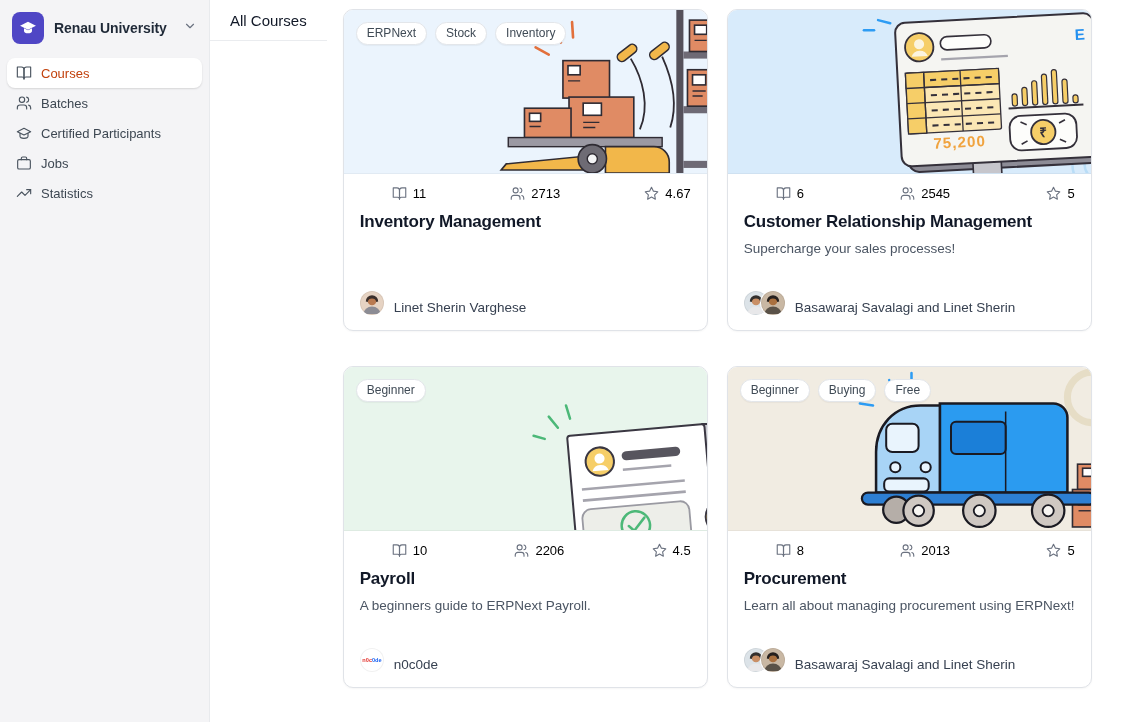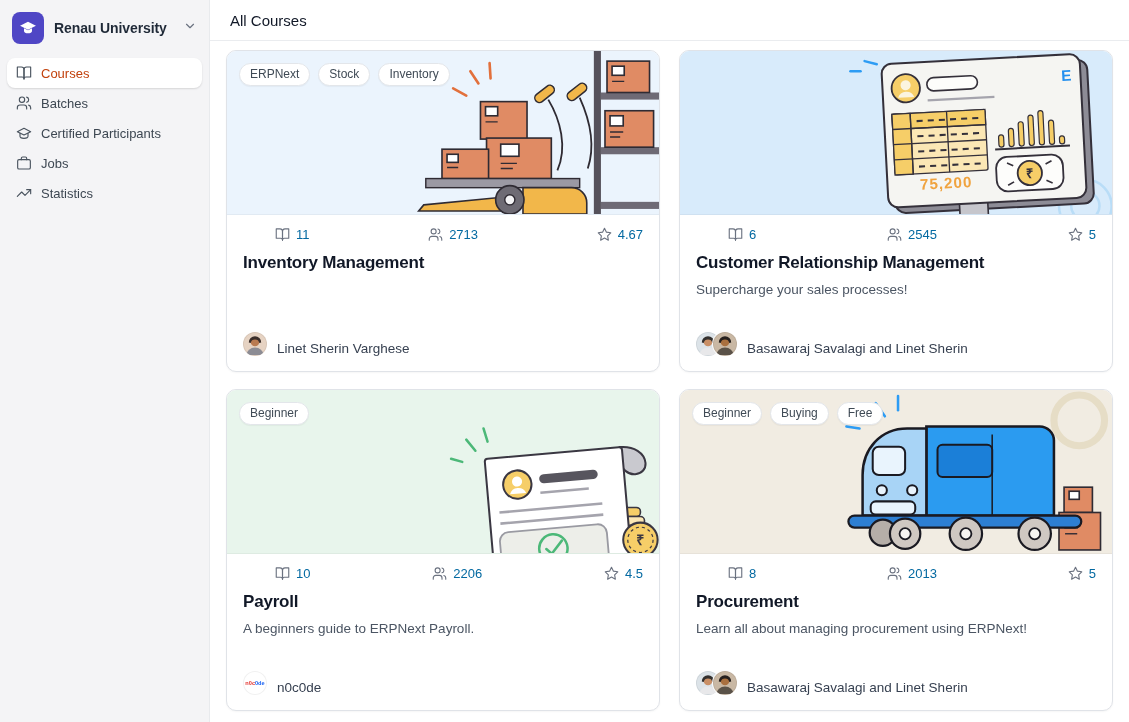--- a/index.html
+++ b/index.html
@@ -17,34 +17,34 @@
   .logo { width:32px; height:32px; border-radius:8px; display:flex; align-items:center; justify-content:center; flex-shrink:0; }
   .logo svg { width:20px; height:20px; }
   .ws-name { font-size:14px; font-weight:700; color:#1F2937; flex:1; letter-spacing:-.1px; }
   .chev svg { width:14px; height:14px; stroke:#6B7280; }
   .nav-item { display:flex; align-items:center; gap:9px; height:30px; padding:0 9px; border-radius:8px;
               font-size:13px; color:#3D4752; cursor:pointer; margin-bottom:0; }
   .nav-item svg { width:16px; height:16px; stroke:#49535E; flex-shrink:0; }
   .nav-item.active { background:#FFFFFF; box-shadow:0 1px 2px rgba(0,0,0,.13); color:#c2410c; font-weight:500; }
 
   
-  .main { flex:1; display:flex; flex-direction:column; min-width:0; }
+  .main { flex:1; display:flex; flex-direction:row; min-width:0; }
   .topbar { height:41px; flex-shrink:0; border-bottom:1px solid #EAECEF; display:flex; align-items:center; padding:0 20px; }
   .topbar-title { font-size:15px; font-weight:500; color:#111827; }
   .grid { display:grid; grid-template-columns:1fr 1fr; gap:17px 19px; padding:9px 16px 16px; }
 
   .card { height:322px; border:1px solid #E0E3E8; border-radius:10px; background:#fff; overflow:hidden;
           box-shadow:0 1px 2px rgba(0,0,0,.04); cursor:pointer; display:flex; flex-direction:column; }
   .card-image { height:164px; flex-shrink:0; position:relative; border-bottom:1px solid rgba(0,0,0,.04); overflow:hidden; }
   .card-image svg.ill { position:absolute; inset:0; width:100%; height:100%; }
   .tags { position:absolute; top:12px; left:12px; display:flex; gap:8px; z-index:2; }
   .tag { background:#fff; border:1px solid #E3E6EA; border-radius:999px; padding:3px 10px 4px; font-size:12px;
          color:#3F4A55; box-shadow:0 1px 1px rgba(0,0,0,.04); white-space:nowrap; }
   .card-body { padding:12px 16px 15px; display:flex; flex-direction:column; flex:1; }
-  .stats { display:flex; justify-content:space-between; align-items:flex-start; font-size:13px; color:#0369a1;padding-left:32px; }
+  .stats { display:flex; justify-content:space-between; align-items:flex-start; font-size:13px; color:#000000;padding-left:32px; }
   .stat { display:flex; align-items:center; gap:6px; }
   .stat svg { width:15px; height:15px; stroke:#6B7280; flex-shrink:0; }
   .course-title { font-size:17px; font-weight:600; color:#111827; margin-top:11px; letter-spacing:-.2px; }
   .course-desc { font-size:13.5px; color:#4B5563; margin-top:7px; line-height:1.45; }
   .instructors { margin-top:auto; display:flex; align-items:flex-end; gap:10px; font-size:13.5px; color:#374151; }
   .avatars { display:flex; }
   .avatar { width:24px; height:24px; border-radius:50%; overflow:hidden; display:block; position:relative;
             box-shadow:0 0 0 1px rgba(255,255,255,.9), inset 0 0 0 1px rgba(0,0,0,.06); }
   .avatar + .avatar { margin-left:-7px; }
   .avatar svg { width:100%; height:100%; display:block; }

